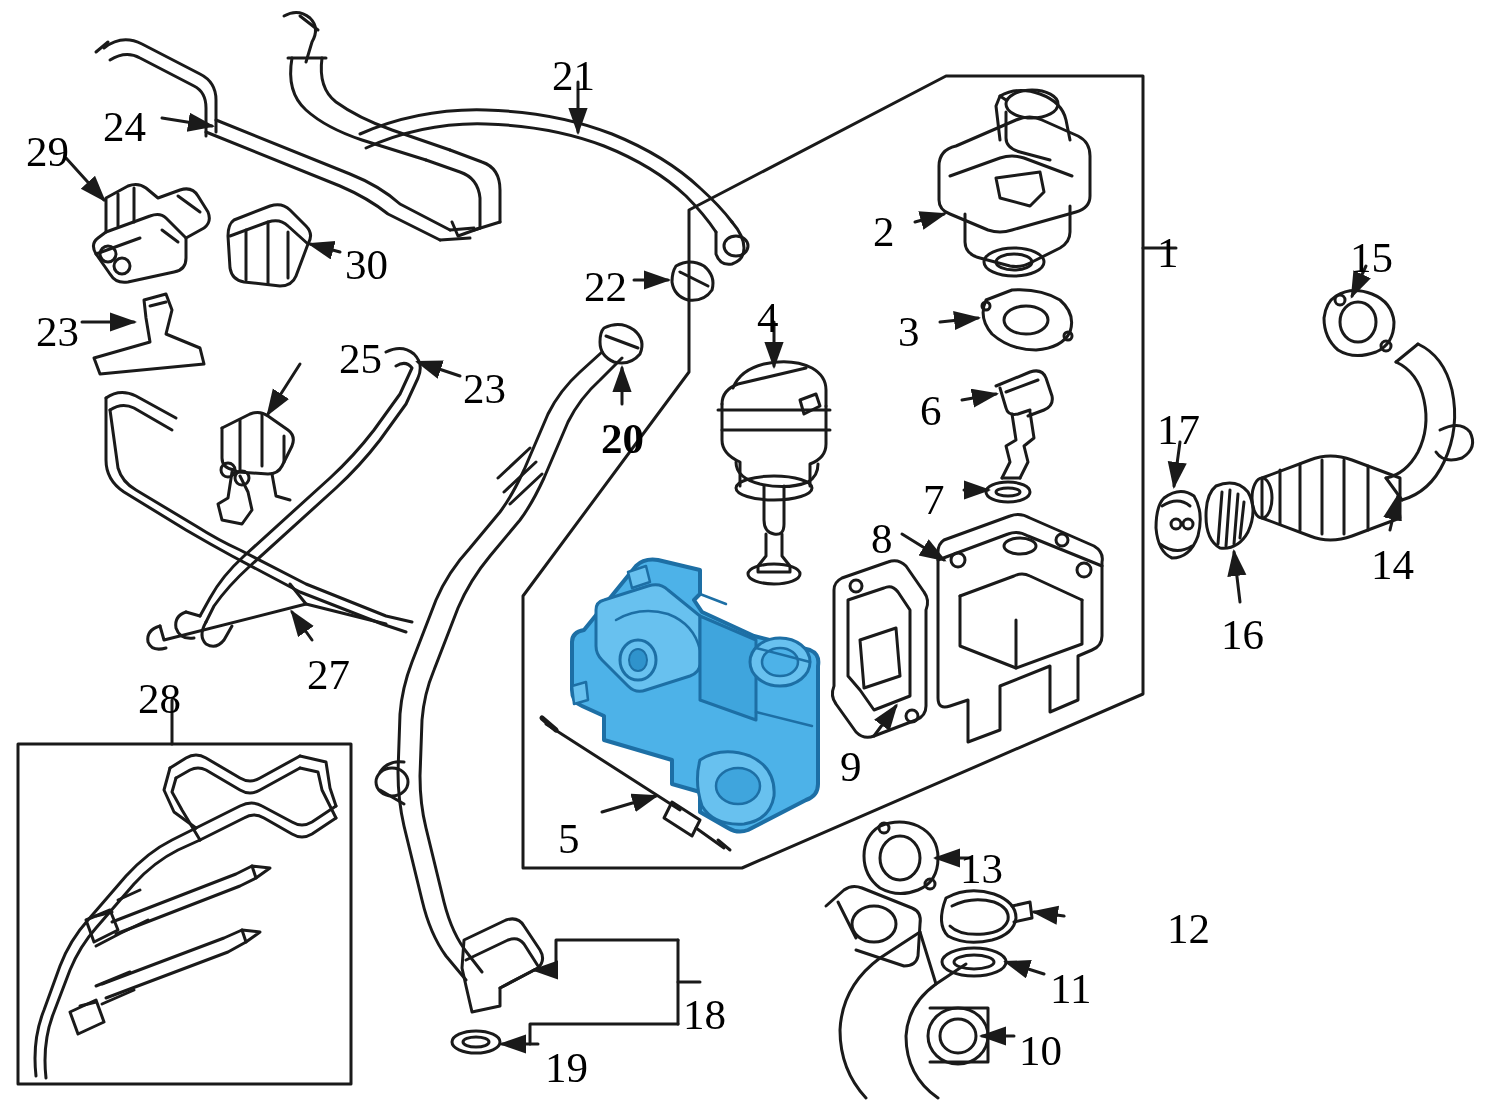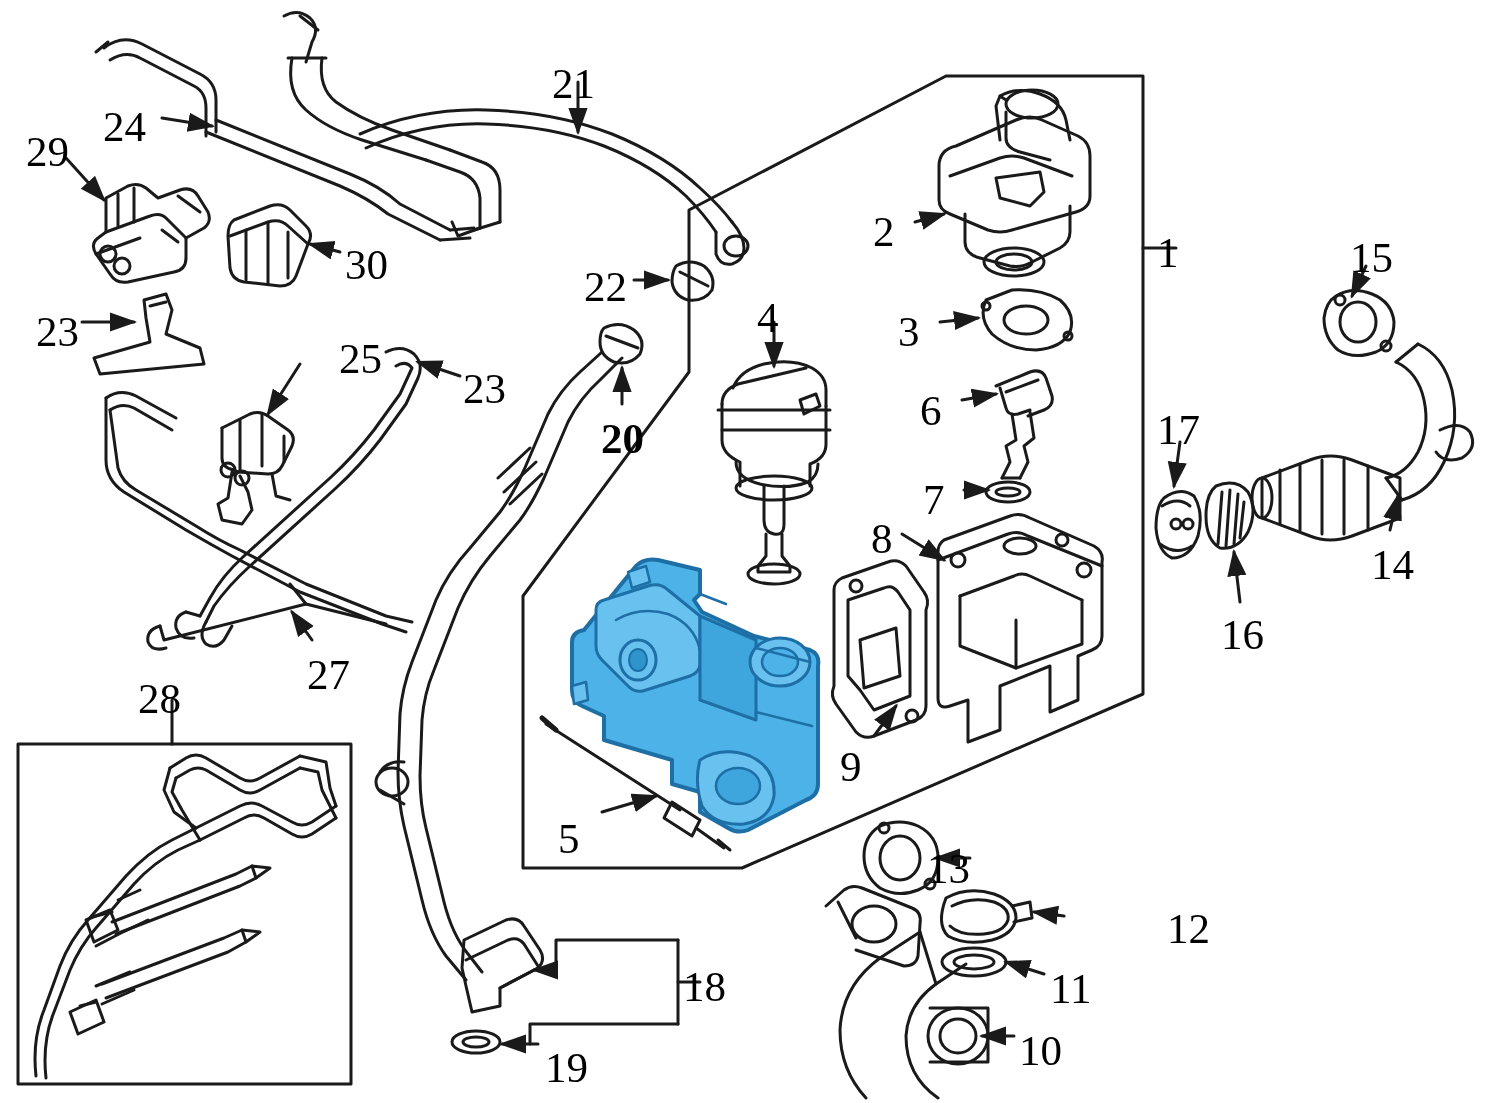--- a/index.html
+++ b/index.html
@@ -417,29 +417,29 @@
   <div class="callout" style="left:898px;  top:310px;">3</div>
   <div class="callout" style="left:757px;  top:296px;">4</div>
   <div class="callout" style="left:558px;  top:817px;">5</div>
   <div class="callout" style="left:920px;  top:389px;">6</div>
   <div class="callout" style="left:923px;  top:478px;">7</div>
   <div class="callout" style="left:871px;  top:517px;">8</div>
   <div class="callout" style="left:840px;  top:745px;">9</div>
   <div class="callout" style="left:1019px; top:1029px;">10</div>
   <div class="callout" style="left:1050px; top:967px;">11</div>
   <div class="callout" style="left:1123px; top:907px;margin-left:44px;">12</div>
-  <div class="callout" style="left:927px;  top:847px;font-family:Liberation Serif, serif;">13</div>
+  <div class="callout" style="left:960px;  top:847px;font-family:Liberation Serif, serif;">13</div>
   <div class="callout" style="left:1371px; top:543px;">14</div>
   <div class="callout" style="left:1350px; top:236px;">15</div>
   <div class="callout" style="left:1221px; top:613px;">16</div>
   <div class="callout" style="left:1157px; top:408px;">17</div>
-  <div class="callout" style="left:683px;  top:965px;">18</div>
+  <div class="callout" style="left:683px;  top:993px;">18</div>
   <div class="callout" style="left:545px;  top:1046px;">19</div>
   <div class="callout" style="left:601px;  top:417px;font-weight:bold;">20</div>
-  <div class="callout" style="left:552px;  top:62px;">21</div>
+  <div class="callout" style="left:552px;  top:54px;">21</div>
   <div class="callout" style="left:584px;  top:265px;">22</div>
   <div class="callout" style="left:463px;  top:367px;">23</div>
   <div class="callout" style="left:103px;  top:105px;">24</div>
   <div class="callout" style="left:291px;  top:337px;margin-left:48px;">25</div>
   <div class="callout" style="left:36px;   top:310px;">23</div>
   <div class="callout" style="left:307px;  top:653px;">27</div>
   <div class="callout" style="left:138px;  top:677px;">28</div>
   <div class="callout" style="left:26px;   top:130px;">29</div>
   <div class="callout" style="left:345px;  top:243px;">30</div>
 

